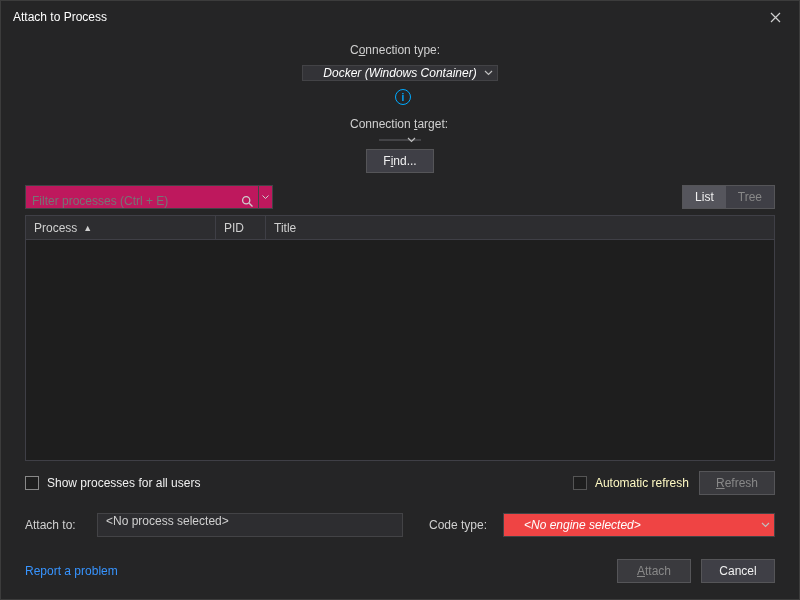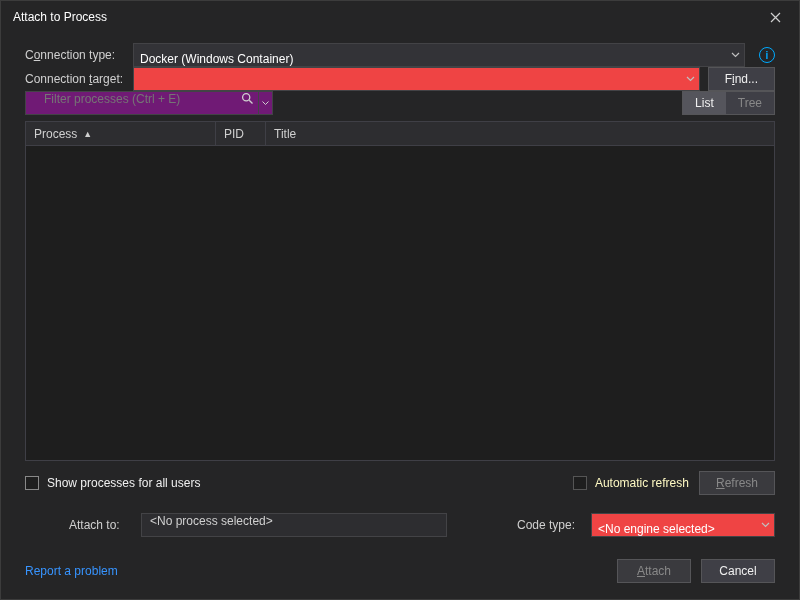--- a/index.html
+++ b/index.html
@@ -2,32 +2,32 @@
 <html><head>
 <meta charset="utf-8">
 <style>
   * { box-sizing: border-box; margin: 0; padding: 0; font-family: "Segoe UI", Tahoma, sans-serif; font-size: 12px; }
   body { background: #1e1e1e; color: #d0d0d0; width: 800px; height: 600px; overflow: hidden; }
   .dialog { width: 800px; height: 600px; background: #252526; display: flex; flex-direction: column; border: 1px solid #3c3c3c; }
   .titlebar { height: 32px; display: flex; align-items: center; padding: 0 8px 0 12px; background: #252526; }
   .titlebar .title { flex: 1; font-size: 12px; color: #ffffff; }
   .titlebar .close { width: 32px; height: 32px; display: flex; align-items: center; justify-content: center; cursor: pointer; color: #cfcfcf; font-size: 14px; }
   .body { flex: 1; padding: 10px 24px 16px 24px; display: flex; flex-direction: column; }
-  .row { display: flex; align-items: center; margin-bottom: 0; gap: 8px; }
+  .row { display: flex; align-items: center; margin-bottom: 12px; gap: 8px; flex-direction: column; }
   .label { width: 100px; color: #d0d0d0; }
   .label .accel { text-decoration: underline; }
-  .combo { flex: 1; background: #333337; border: 1px solid #434346; height: 24px; display: flex; align-items: flex-end; padding: 0 6px; color: #ffffff; position: relative; }
+  .combo { flex: 1; background: #333337; border: 1px solid #434346; height: 24px; display: flex; align-items: center; padding: 0 20px; color: #ffffff; position: relative; font-style: italic; }
   .combo .arrow { position: absolute; right: 4px; top: 50%; transform: translateY(-50%); color: #c0c0c0; pointer-events: none; }
   .combo.dark { background: #ef4444; }
   .info-icon { width: 16px; height: 16px; border: 1.5px solid #00aaff; border-radius: 50%; color: #00aaff; font-weight: bold; display: flex; align-items: center; justify-content: center; font-size: 10px; margin-left: 6px; }
   .btn { background: #3f3f46; border: 1px solid #555558; color: #f0f0f0; height: 24px; padding: 0 16px; display: inline-flex; align-items: center; justify-content: center; cursor: pointer; min-width: 64px; }
   .btn .accel { text-decoration: underline; }
   .btn.disabled { color: #888; cursor: default; background: #3a3a3e; }
   .toolbar-row { display: flex; align-items: center; margin-bottom: 6px; }
-  .filter { display: flex; background: #701a75; border: 1px solid #434346; height: 24px; align-items: flex-start; width: 248px; position: relative; padding-left: 12px; }
+  .filter { display: flex; background: #be185d; border: 1px solid #434346; height: 24px; align-items: flex-end; width: 248px; position: relative; }
   .filter input { flex: 1; background: transparent; border: none; outline: none; color: #d0d0d0; padding: 0 6px; font-size: 12px; }
   .filter .search { padding: 0 4px; color: #cfcfcf; display: flex; align-items: center; }
   .filter .split { border-left: 1px solid #434346; width: 14px; display: flex; justify-content: center; color: #cfcfcf; height: 100%; align-items: center; }
   .spacer { flex: 1; }
   .toggle-group { display: flex; background: #3f3f46; border: 1px solid #555558; height: 24px; }
   .toggle-group .seg { padding: 0 12px; display: flex; align-items: center; color: #f0f0f0; cursor: pointer; }
   .toggle-group .seg.active { background: #55555c; }
   .toggle-group .seg.inactive { color: #888; }
   .grid { flex: 1; border: 1px solid #3f3f46; background: #252526; display: flex; flex-direction: column; min-height: 0; }
   .grid-header { display: flex; background: #2d2d30; border-bottom: 1px solid #3f3f46; height: 24px; color: #d0d0d0; }
@@ -36,21 +36,21 @@
   .col.pid { width: 50px; }
   .col.title-col { flex: 1; border-right: none; }
   .sort-arrow { font-size: 9px; color: #cfcfcf; }
   .grid-body { flex: 1; background: #1e1e1e; }
   .below-grid { display: flex; align-items: center; margin-top: 10px; }
   .checkbox { width: 14px; height: 14px; border: 1px solid #888; background: #1e1e1e; margin-right: 8px; display: inline-block; position: relative; }
   .check-row { display: flex; align-items: center; color: #f0f0f0; }
   .check-row.disabled { color: #fef9c3; }
   .check-row.disabled .checkbox { border-color: #555; }
   .attach-row { display: flex; align-items: center; margin-top: 18px; gap: 10px; }
-  .attach-row .label { width: 62px; margin-left: 44px; }
+  .attach-row .label { width: 62px; }
   .attach-row .readonly { background: #2d2d30; border: 1px solid #434346; height: 24px; display: flex; padding: 0 8px; color: #d0d0d0; }
   .footer { display: flex; align-items: center; margin-top: 22px; gap: 10px; }
   .footer .btn { min-width: 74px; }
   .link { color: #3794ff; cursor: pointer; }
   svg { display: block; }
 </style>
 </head>
 <body>
 
 <div class="dialog">

